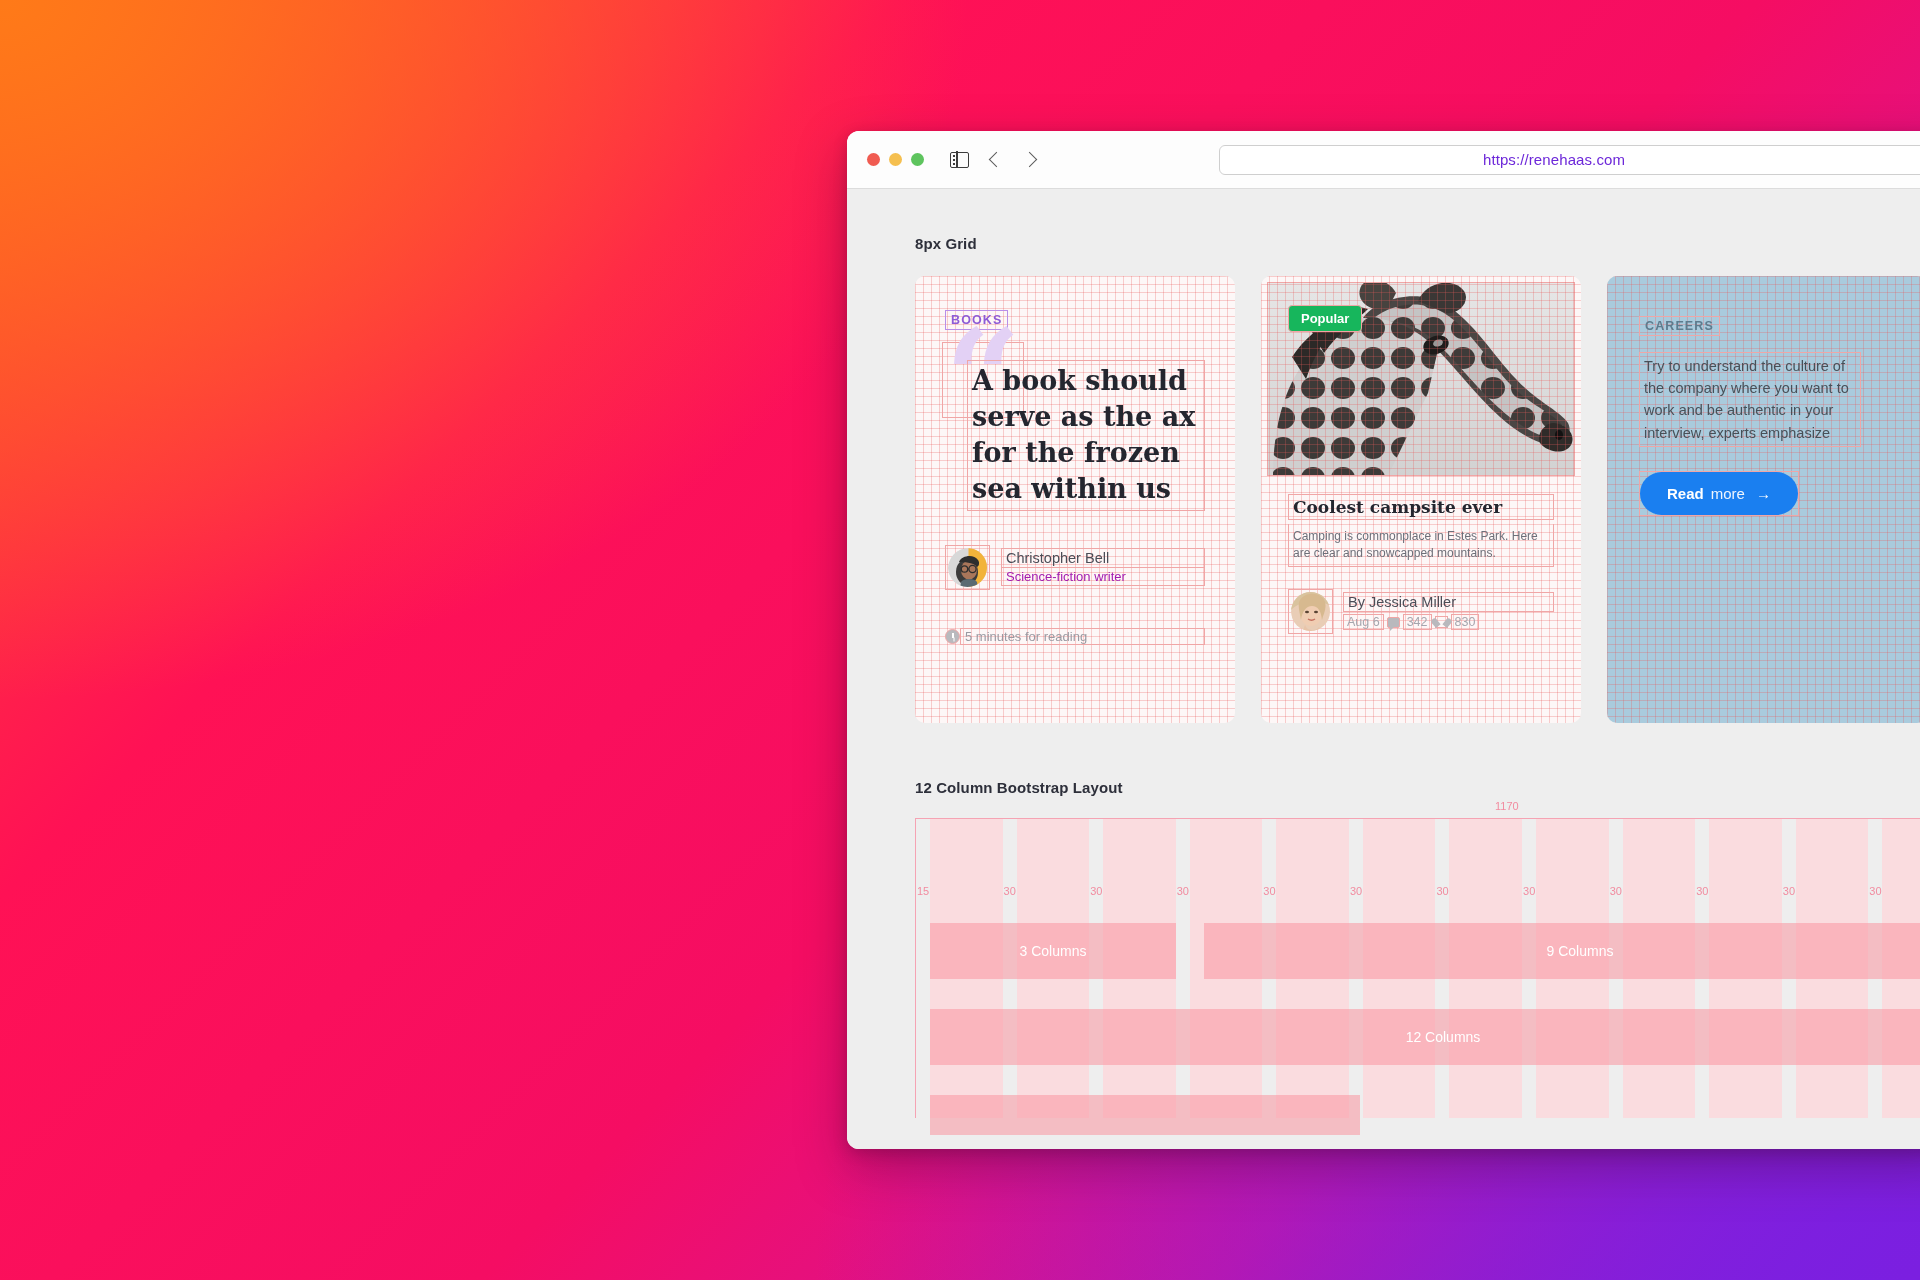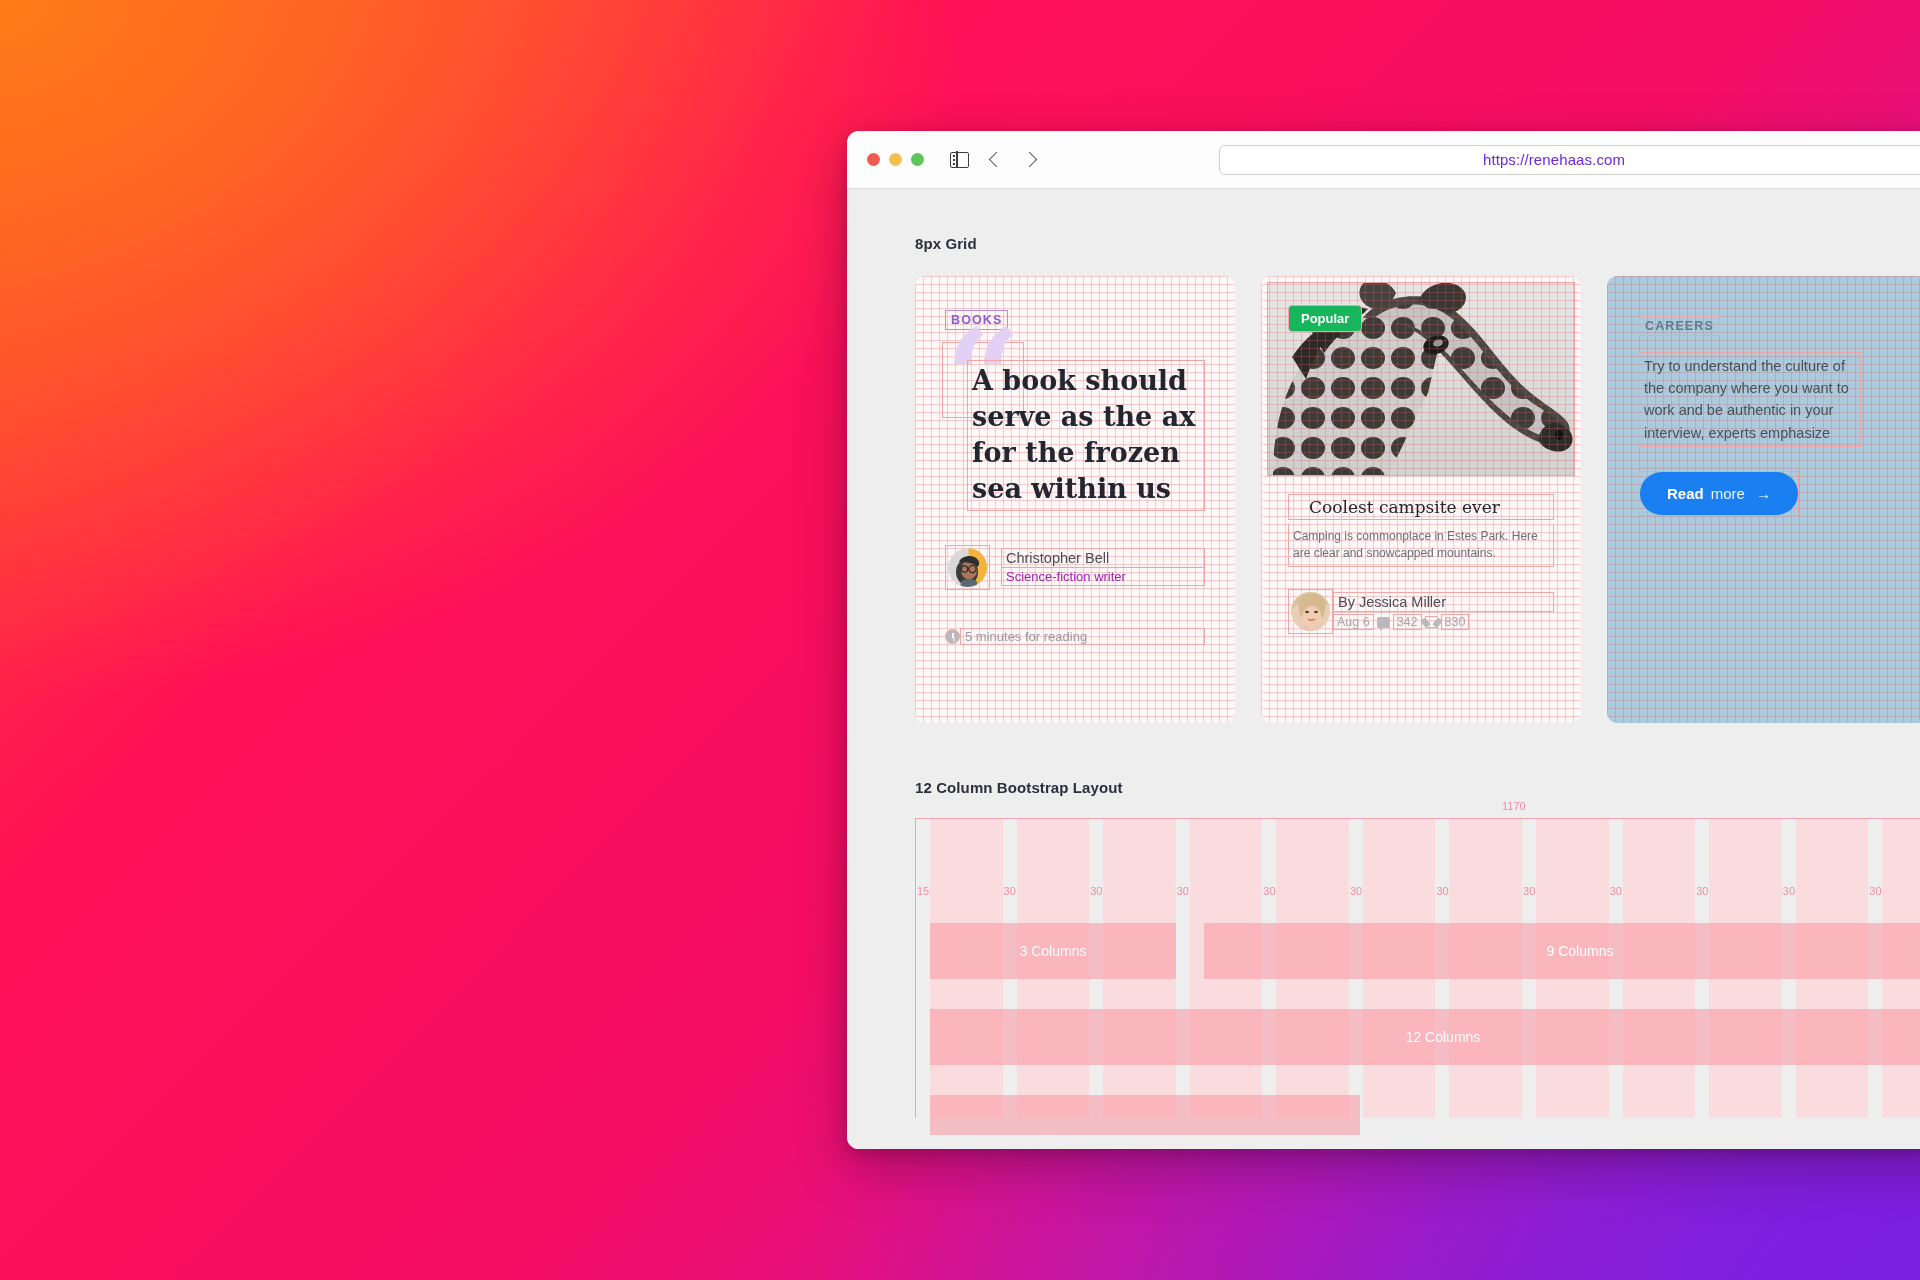--- a/index.html
+++ b/index.html
@@ -265,37 +265,38 @@
     font-weight: 700;
     padding: 5px 12px;
     border-radius: 4px;
     border: 1px solid #f0a6a6;
     z-index: 8;
   }
   .c2-body { padding: 18px 21px 0 21px; position: relative; z-index: 6; }
   .c2-title {
     border: 1px solid #f0a6a6;
     font-family: "DejaVu Serif", serif;
-    font-weight: 400;
+    font-weight: 700;
     font-size: 17px;
     color: #24262f;
-    padding: 2px 20px;
+    padding: 2px 4px;
   }
   .c2-desc {
     border: 1px solid #f0a6a6;
     border-top: none;
     font-size: 12px;
     line-height: 1.45;
     color: #6d6f79;
     padding: 4px 4px 3px 4px;
     margin-top: 4px;
   }
   .c2-author {
     display: flex;
     align-items: center;
+    gap: 10px;
     margin-top: 22px;
   }
   .c2-meta-lines { flex: 1; }
   .c2-name {
     border: 1px solid #f0a6a6;
     font-size: 14.5px;
     color: #4b4d57;
     padding: 1px 4px;
   }
   .c2-stats {
@@ -386,21 +387,20 @@
   .boot-wrap {
     margin: 22px 0 0 68px;
     position: relative;
     height: 300px;
   }
   .boot-label-1170 {
     position: absolute;
     top: -18px; left: 580px;
     font-size: 11px;
     color: #f28ca0;
-    margin-left: 7px;
   }
   .boot-container {
     position: absolute;
     left: 0; top: 0;
     width: 1040px;
     height: 300px;
     border-left: 1px solid #f5a3b3;
     border-top: 1px solid #f5a3b3;
     background: #eeeeee;
   }

